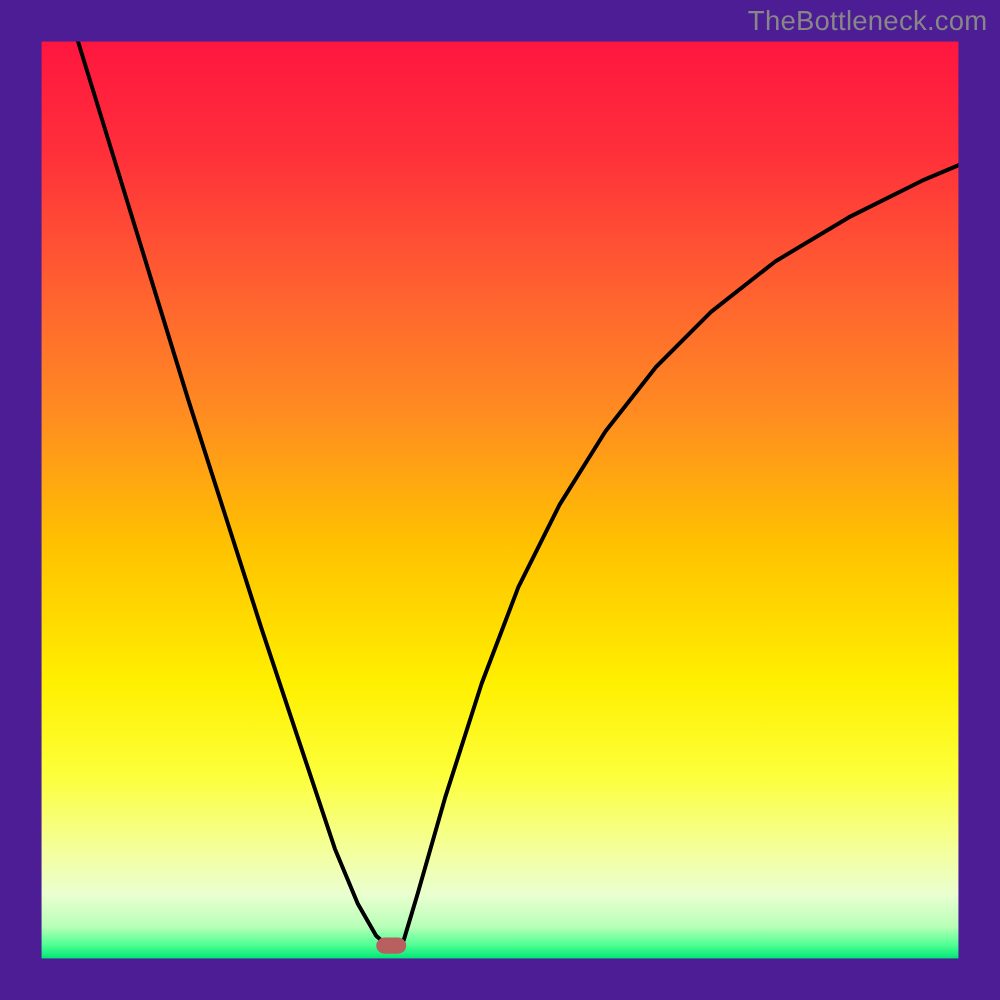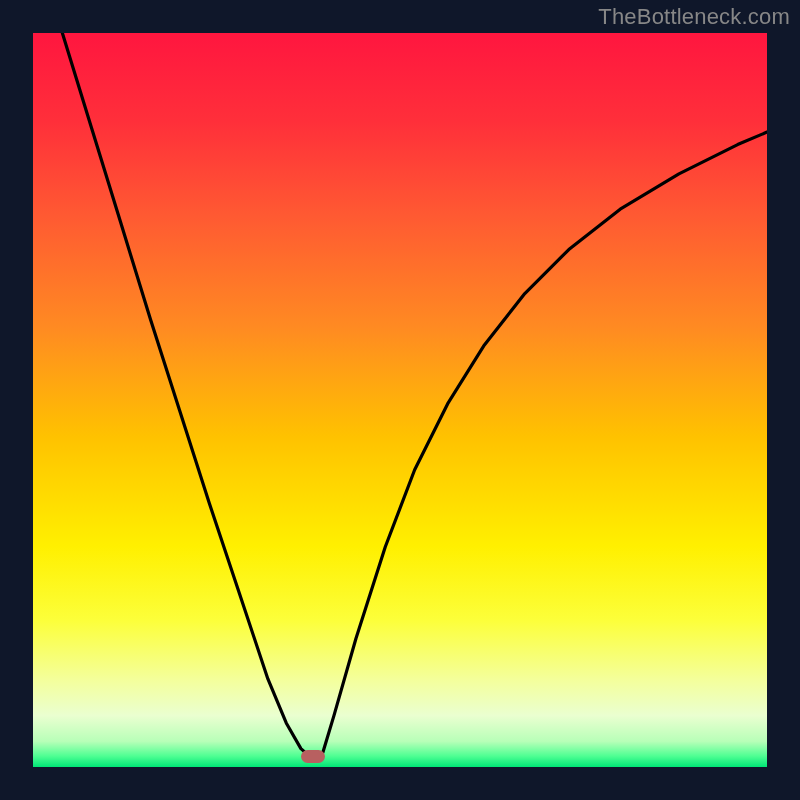--- a/index.html
+++ b/index.html
@@ -9,21 +9,21 @@
     height: 800px;
     background: #000000;
     overflow: hidden;
   }
   .frame {
     position: absolute;
     left: 0;
     top: 0;
     width: 800px;
     height: 800px;
-    background: #0f172a;
+    background: #4c1d95;
   }
   .plot-area {
     position: absolute;
     left: 33px;
     top: 33px;
     width: 734px;
     height: 734px;
     overflow: hidden;
   }
   .gradient {

